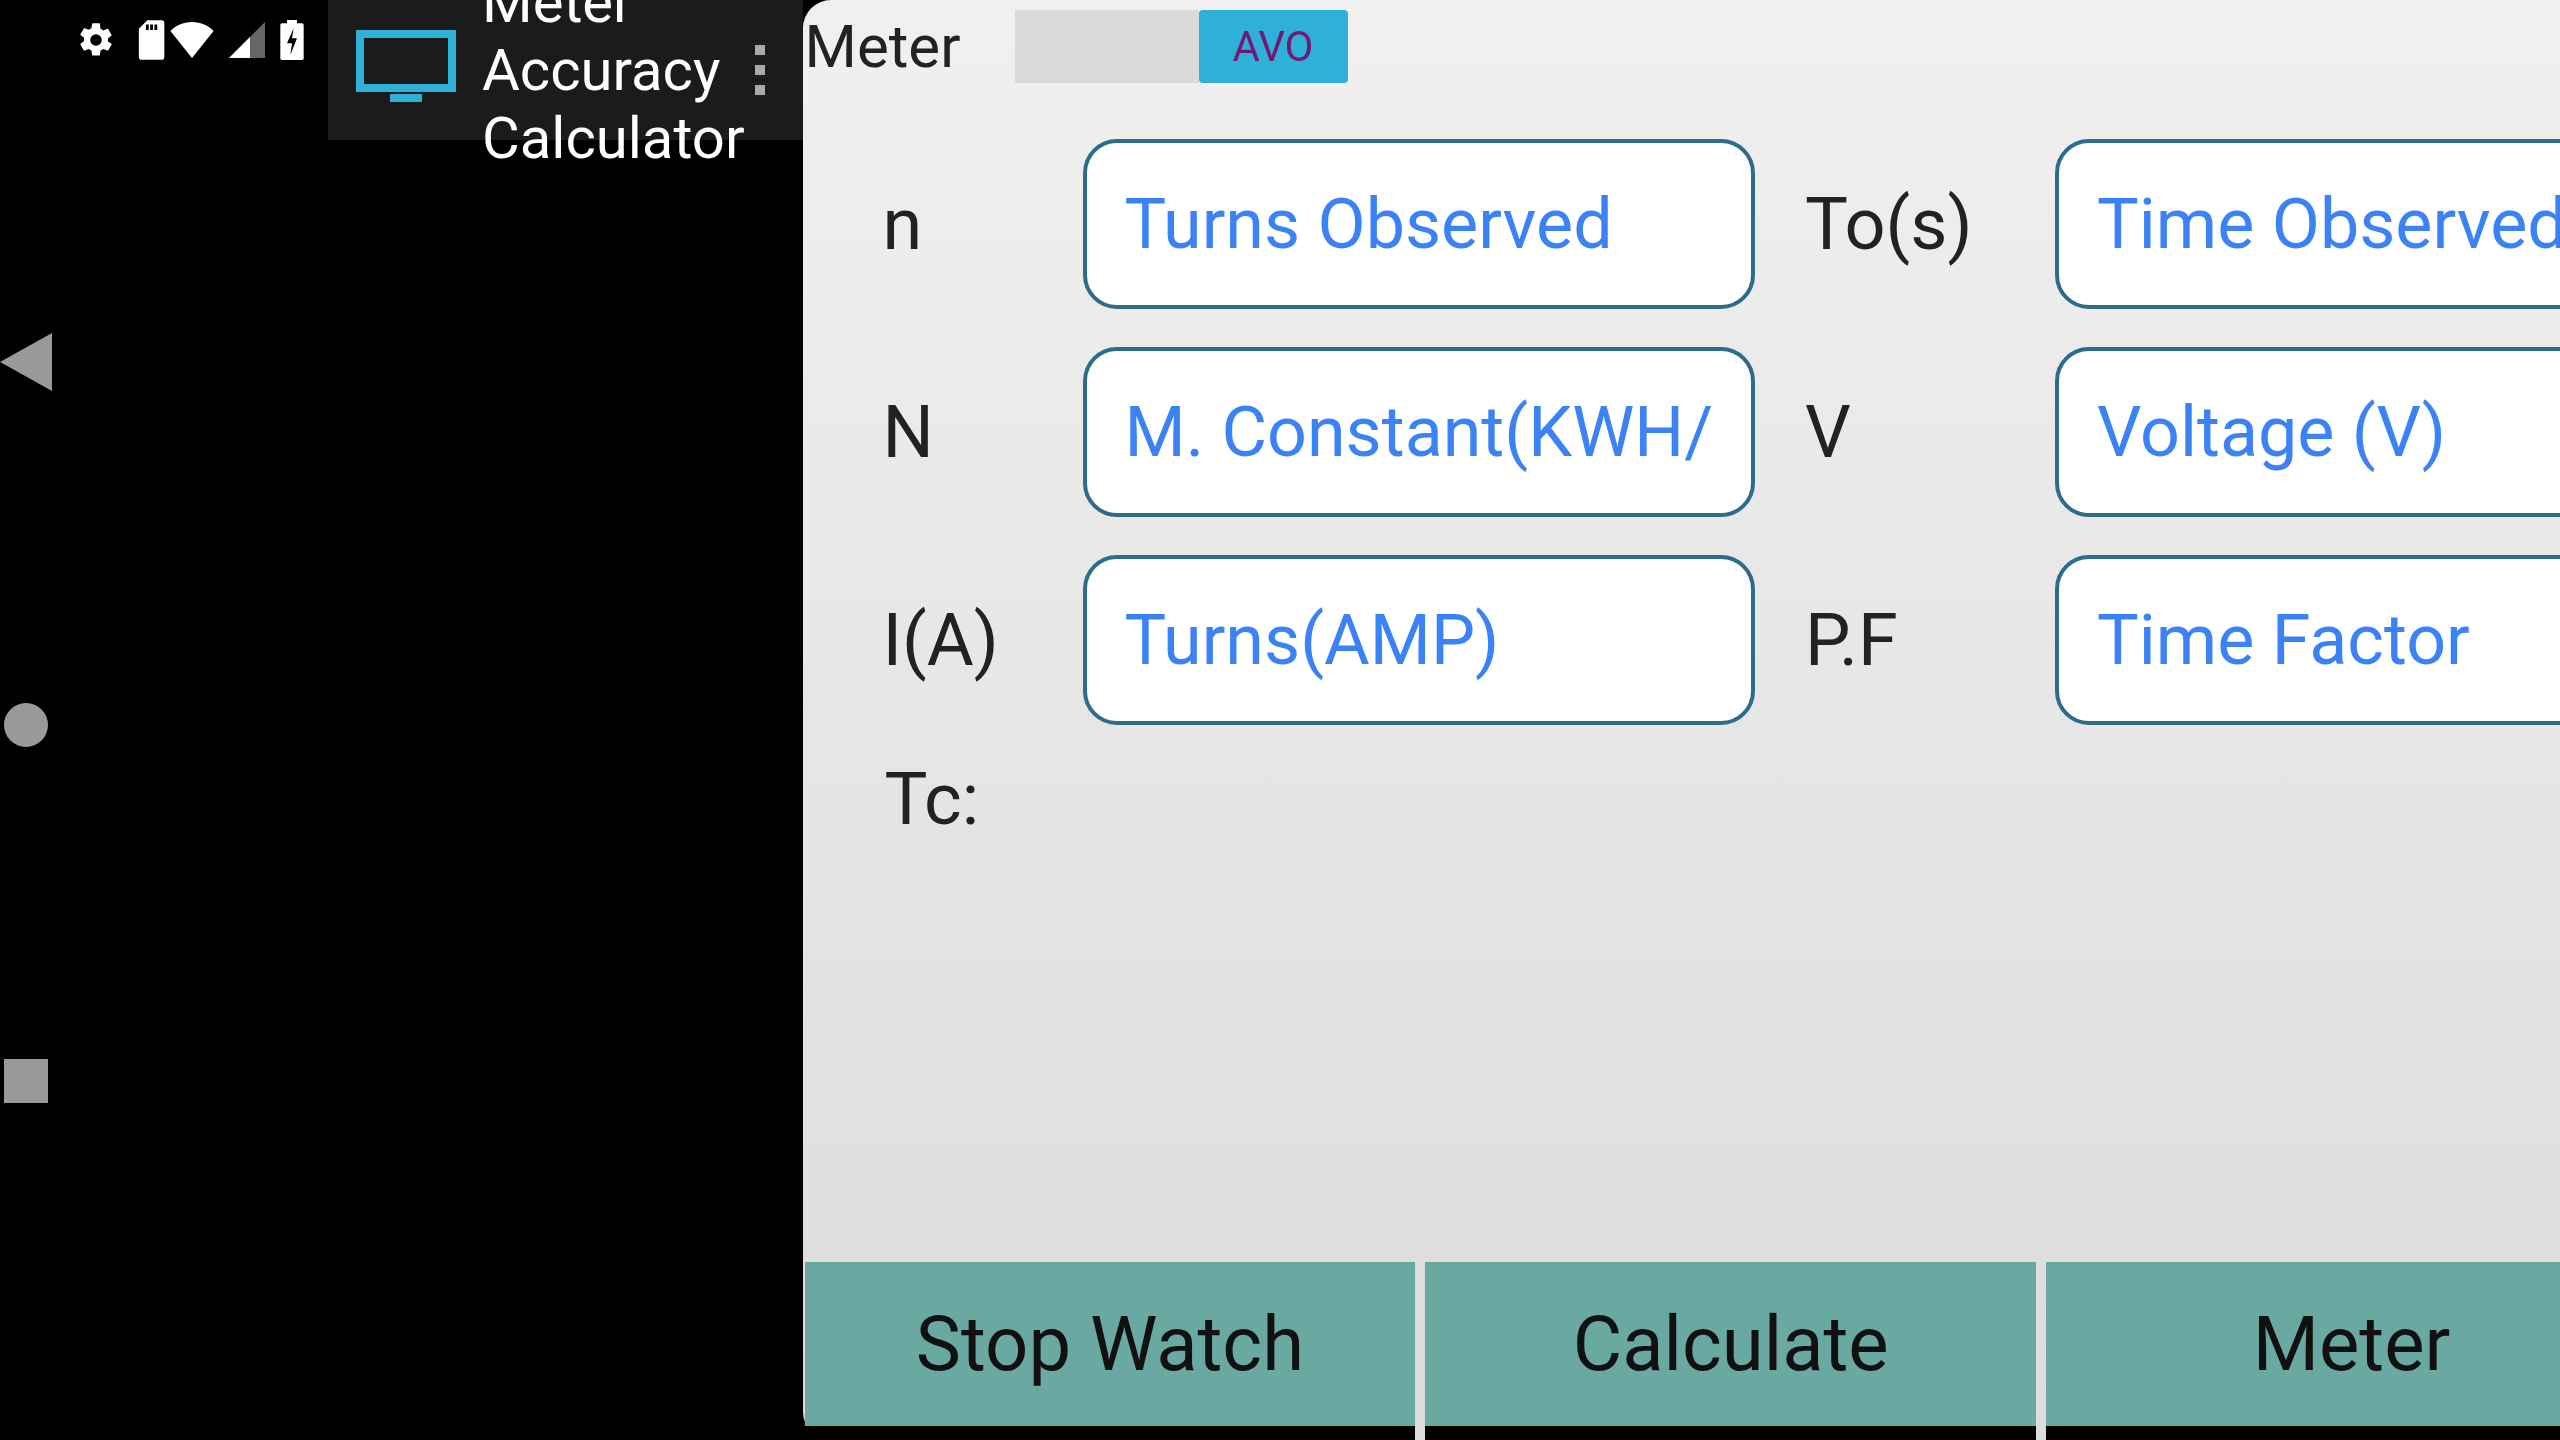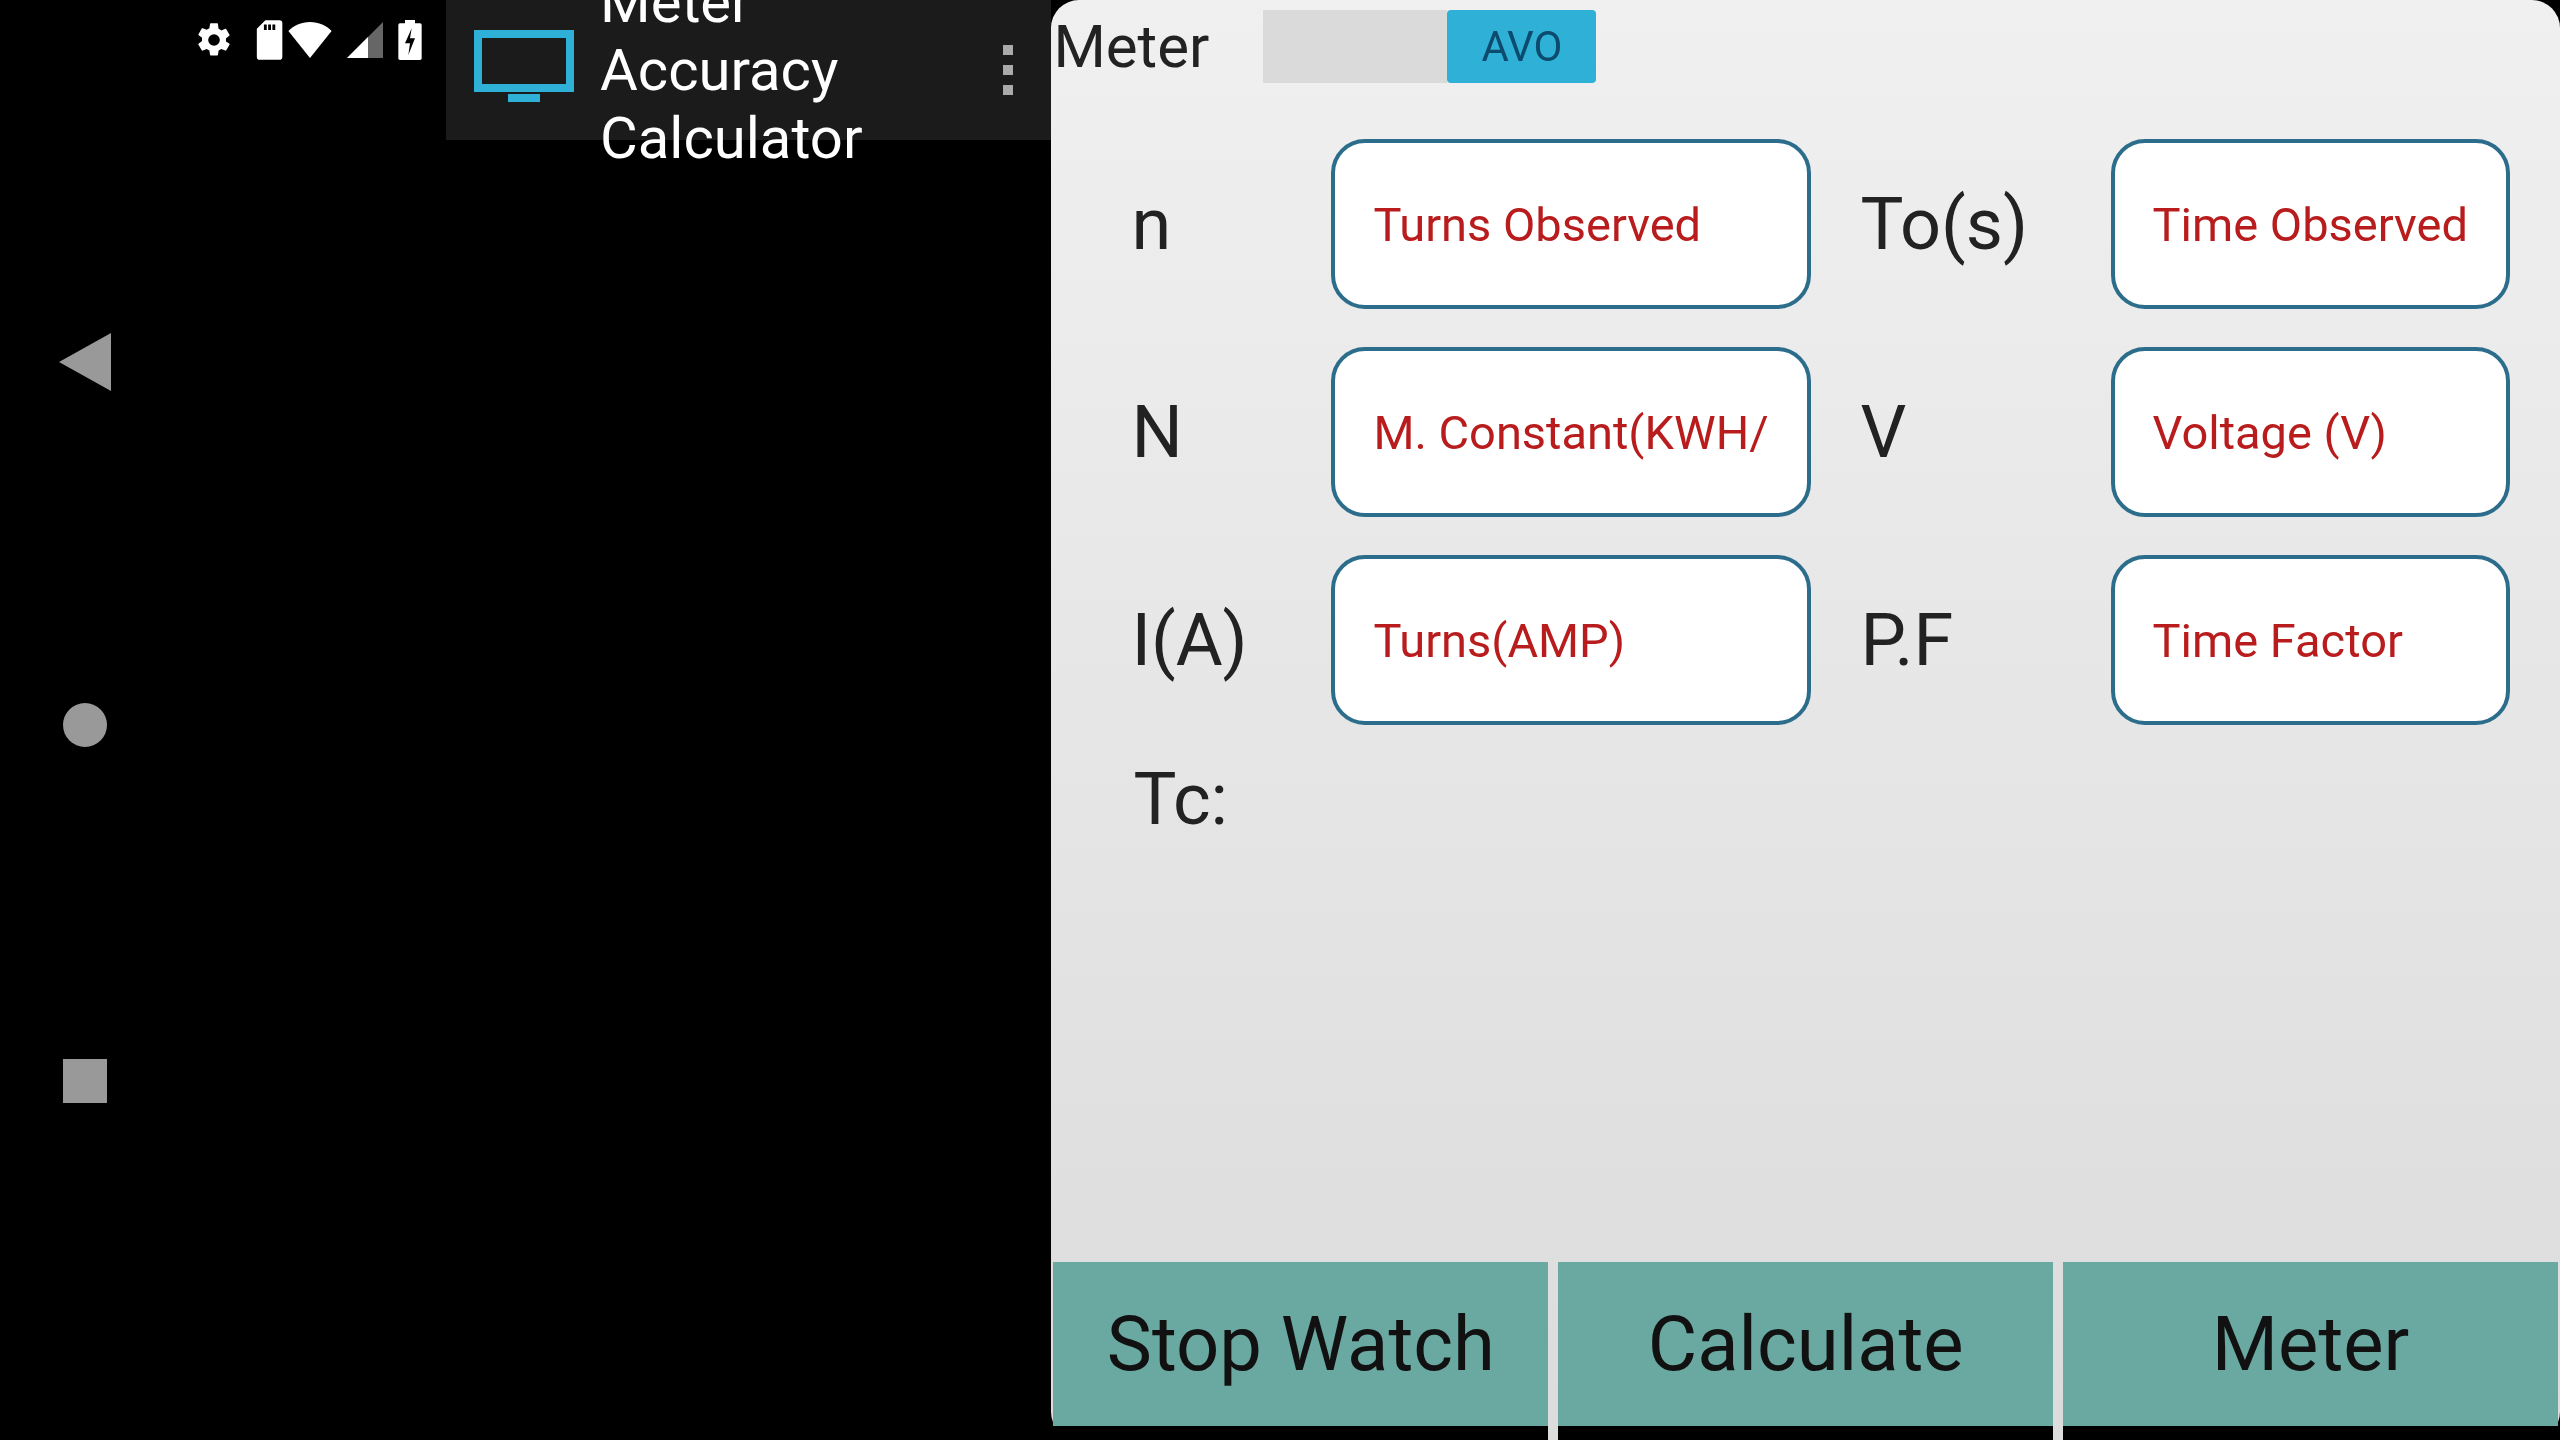--- a/index.html
+++ b/index.html
@@ -76,21 +76,21 @@
     padding: 12px 34px;
     font-size: 42px;
   }
   .tab.inactive {
     background: #dadada;
     color: #888;
     width: 184px;
   }
   .tab.active {
     background: #2fb0d6;
-    color: #0c4a6e;
+    color: #701a75;
     border-radius: 4px;
   }
 
   .form-grid {
     display: grid;
     grid-template-columns: 1fr 1fr;
     padding: 56px 50px 0 80px;
     column-gap: 50px;
     row-gap: 38px;
   }
@@ -104,22 +104,22 @@
     color: #222;
     width: 250px;
     white-space: nowrap;
   }
   .field-label.tight { width: 200px; }
   .field-input {
     flex: 1;
     border: 4px solid #2b6d8a;
     border-radius: 34px;
     background: #fff;
-    font-size: 47px;
-    color: #b91c1c;
+    font-size: 70px;
+    color: #3b82f6;
     padding: 24px 38px;
     height: 170px;
     display: flex;
     align-items: center;
     overflow: hidden;
     white-space: nowrap;
   }
 
   .result-row {
     display: grid;

